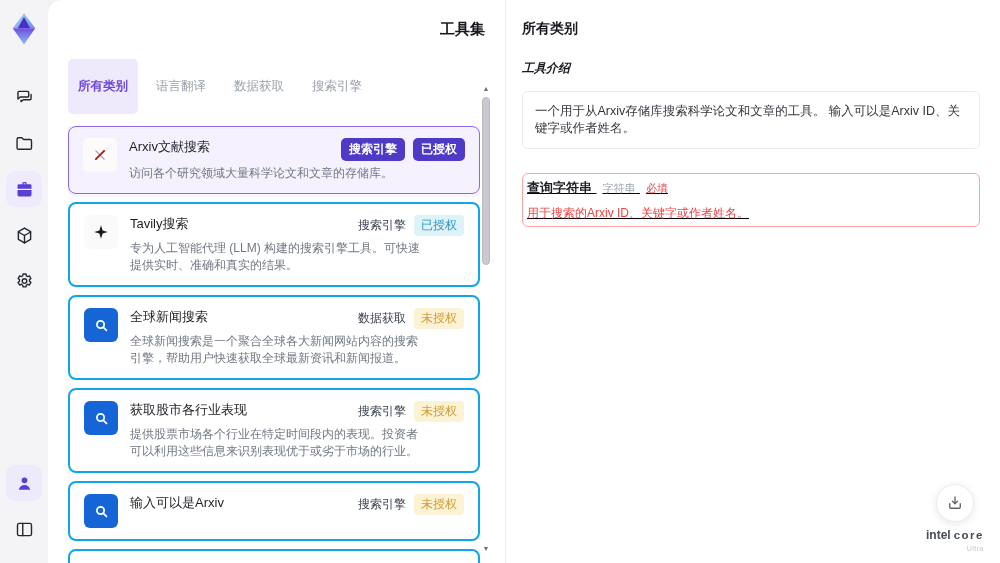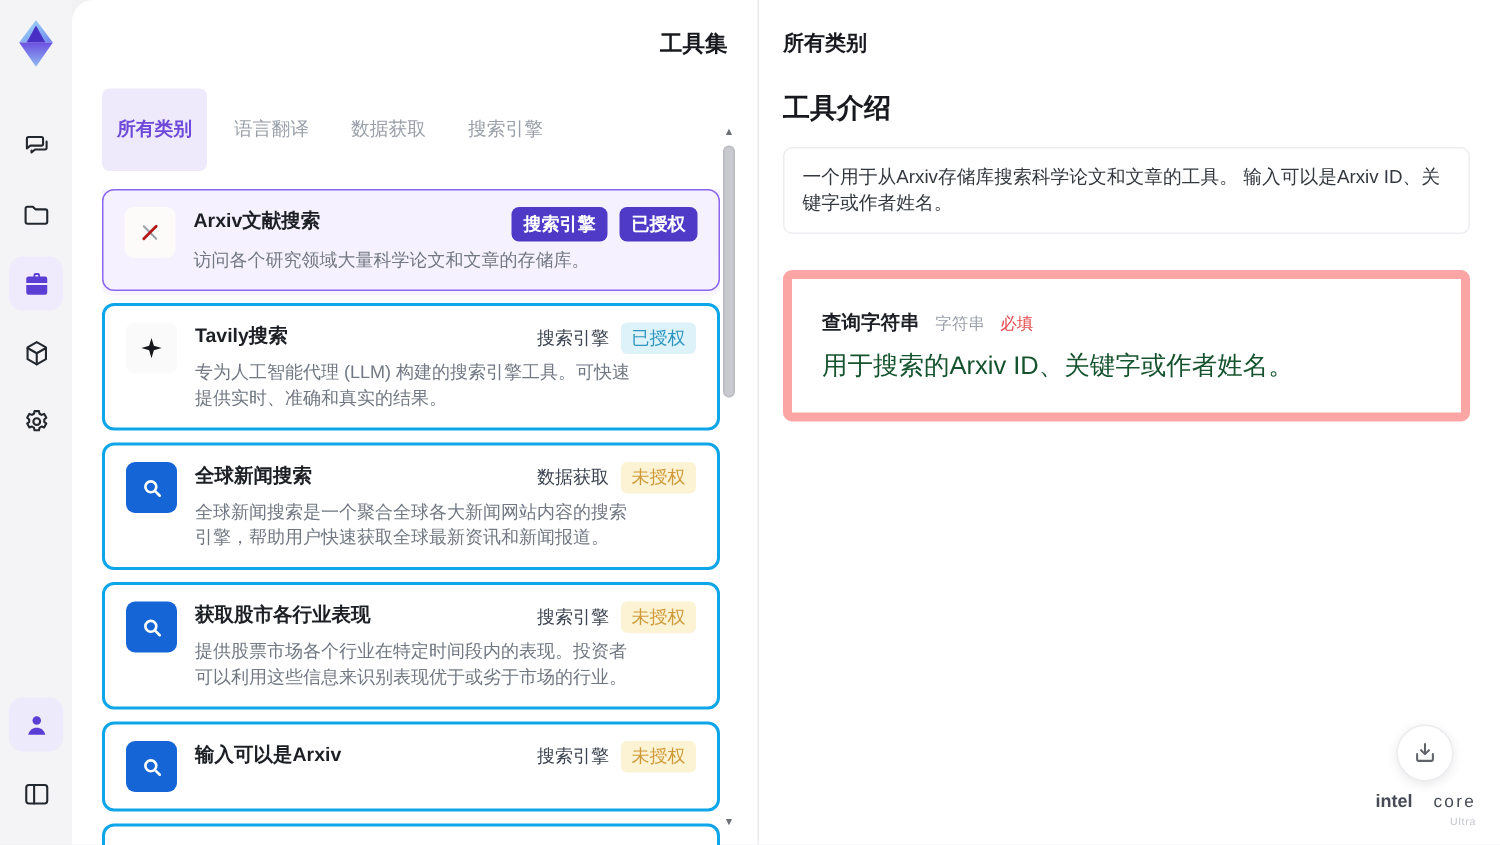--- a/index.html
+++ b/index.html
@@ -36,21 +36,21 @@
   .card.selected { border:1.5px solid #8a68ee; background:#f6f1fe;
     box-shadow:0 0 0 3px rgba(138,104,238,.07); }
   .tool-ic { width:34px; height:34px; border-radius:6px; flex:none;
     display:grid; place-items:center; }
   .tool-ic svg { width:20px; height:20px; }
   .ic-arxiv-icon  { background:#fdfafa; }
   .ic-tavily-icon { background:#fafafa; }
   .ic-search-icon { background:#1565d6; }
   .card-body { flex:1; min-width:0; }
   .card-top { display:flex; justify-content:space-between; align-items:flex-start; }
-  .card-title { font-size:13px; font-weight:700; color:#1c1f24; line-height:18px; }
+  .card-title { font-size:13px; font-weight:400; color:#1c1f24; line-height:18px; }
   .card-meta { display:flex; gap:8px; align-items:center; flex:none; margin-left:8px; }
   .cat-label { font-size:12px; color:#3c4350; white-space:nowrap; }
   .auth-badge { font-size:12px; padding:2px 7px; border-radius:4px; white-space:nowrap; }
   .auth-yes { background:#def2fa; color:#2e96c0; }
   .auth-no  { background:#fcf3d4; color:#cf9a39; }
   .card.selected .cat-label, .card.selected .auth-badge {
     background:#4e3ac6; color:#fff; padding:3px 8px; border-radius:5px;
     font-weight:600; font-size:12px; }
   .card-desc { font-size:12px; color:#717883; line-height:17px; margin-top:4px;
     max-width:292px; }
@@ -59,39 +59,39 @@
   .scrollbar { position:absolute; right:14px; top:84px; bottom:10px; width:10px; }
   .sb-arrow { font-size:7px; color:#6b6f76; text-align:center; height:9px; line-height:9px; cursor:pointer; }
   .sb-down { position:absolute; bottom:0; left:0; right:0; }
   .sb-thumb { position:absolute; top:13px; height:168px; left:1px; right:1px;
     background:#c9cacf; border:1px solid #b9bac0; border-radius:4px; cursor:pointer; }
 
   
   .detail-panel { position:absolute; left:457px; right:0; top:0; bottom:0;
     border-left:1px solid #ececf0; padding:18px 20px 0 16px; }
   .detail-title { font-size:14px; font-weight:700; color:#17191e; margin:2px 0 22px; }
-  .section-h { font-size:18px; font-weight:700; color:#17191e; margin:0 0 14px; }
+  .section-h { font-size:12px; font-weight:700; color:#17191e; margin:0 0 14px;font-style:italic; }
   .info-card { border:1px solid #ededf1; border-radius:6px; padding:11px 12px;
     font-size:12.5px; color:#33383f; background:#fff; margin-bottom:24px; }
-  .param-card { border:6px solid #fca5a5; border-radius:6px; padding:20px; background:#fff; }
+  .param-card { border:1px solid #fca5a5; border-radius:6px; padding:4px; background:#fff;text-decoration:underline; }
   .param-name { font-size:13px; font-weight:700; color:#1c1f24; }
   .param-type { font-size:11px; color:#9aa0aa; margin-left:6px; }
   .param-req  { font-size:11px; color:#e5484d; margin-left:6px; }
-  .param-desc { font-size:17px; color:#14532d; margin-top:8px; }
+  .param-desc { font-size:12px; color:#ef4444; margin-top:8px; }
 
   
   .fab-wrap { position:absolute; right:16px; bottom:8px; display:flex;
     flex-direction:column; align-items:center; }
   .fab { width:38px; height:38px; border-radius:50%; background:#fff;
     border:1px solid #ececf0; box-shadow:0 2px 8px rgba(0,0,0,.09);
     display:grid; place-items:center; color:#5f6368; cursor:pointer; margin-bottom:7px; }
   .fab svg { width:18px; height:18px; }
   .brand-line { font-size:12px; color:#464b55; line-height:12px; }
   .brand-intel { font-weight:700; }
-  .brand-core { font-weight:400; letter-spacing:1.5px; font-size:11.5px; margin-left:14px; }
+  .brand-core { font-weight:700; letter-spacing:1.5px; font-size:11.5px; margin-left:3px; }
   .brand-sub { display:block; text-align:right; font-size:7px; color:#c3c6cc;
     margin-top:2px; letter-spacing:.5px; }
 </style>
 </head>
 <body>
 
 <div class="sidebar">
   <div class="logo">
     <svg viewBox="0 0 24 28">
       <defs>

